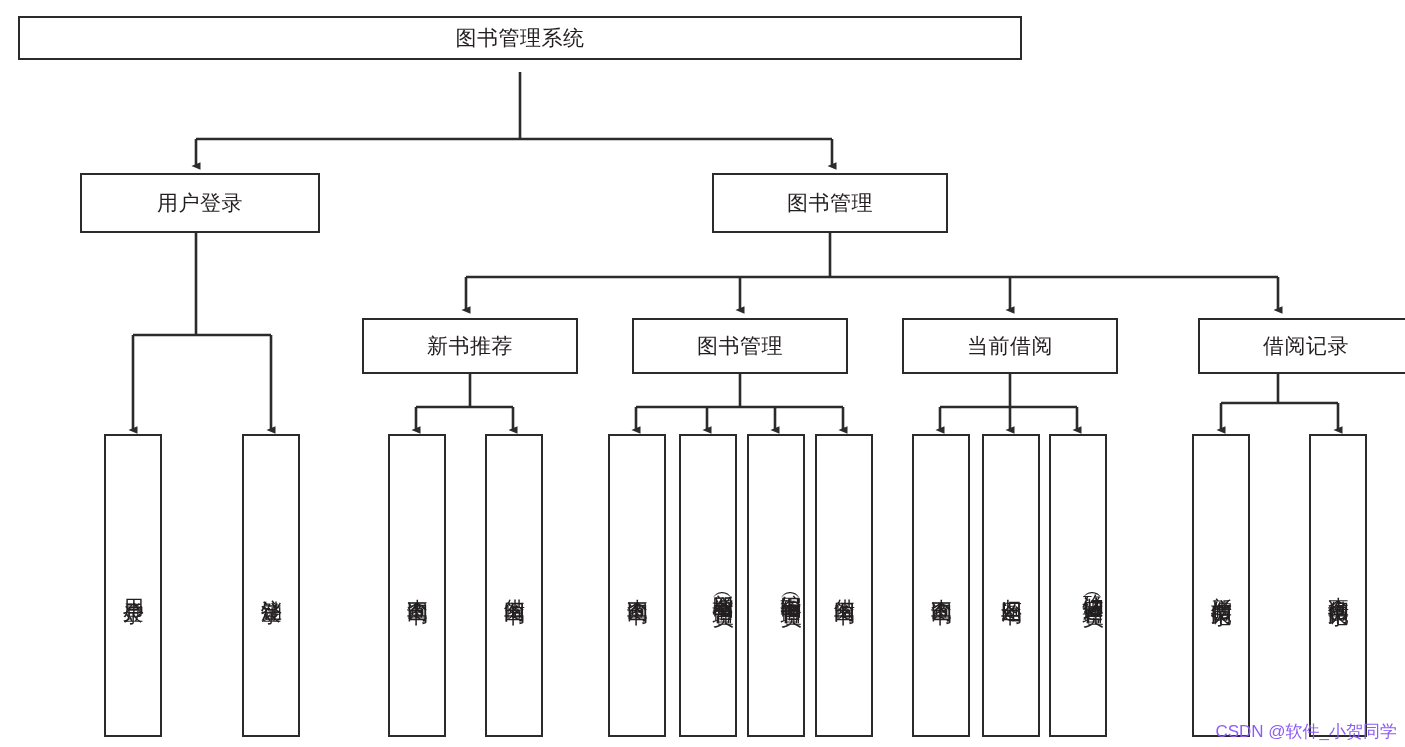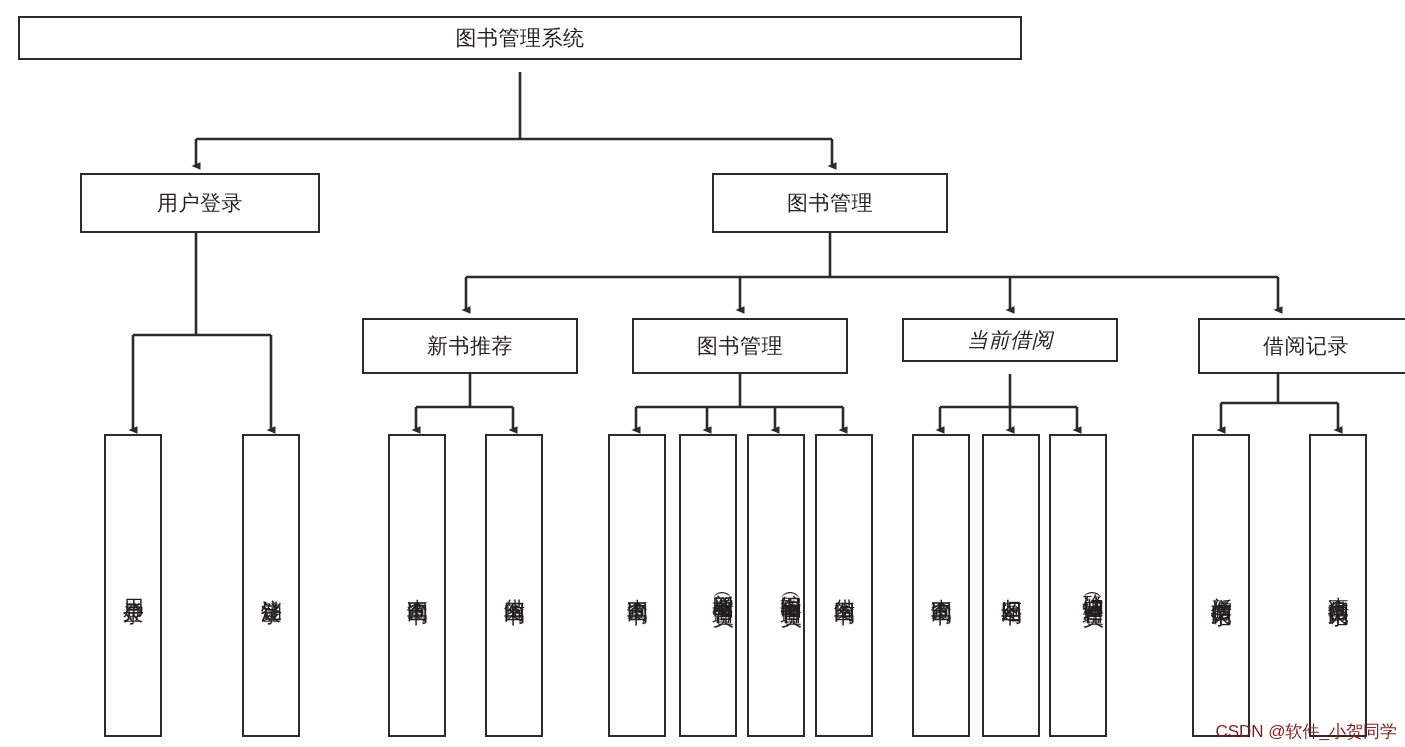--- a/index.html
+++ b/index.html
@@ -56,21 +56,21 @@
     text-orientation: upright;
     display: block;
     white-space: nowrap;
   }
   .node.v.top .vtext { align-self: flex-start; }
   .watermark {
     position: absolute;
     right: 8px;
     bottom: 4px;
     font-size: 17px;
-    color: #7f1d1d;
+    color: #8b5cf6;
     z-index: 5;
     white-space: nowrap;
   }
 </style>
 </head>
 <body>
 
 <div id="diagram-root">
 
   <svg class="wires" viewBox="0 0 1405 747" xmlns="http://www.w3.org/2000/svg">
@@ -135,21 +135,21 @@
   <div class="node h" style="left:712px; top:173px; width:236px; height:60px;">
     <span>图书管理</span>
   </div>
 
   <div class="node h" style="left:362px; top:318px; width:216px; height:56px;">
     <span>新书推荐</span>
   </div>
   <div class="node h" style="left:632px; top:318px; width:216px; height:56px;">
     <span>图书管理</span>
   </div>
-  <div class="node h" style="left:902px; top:318px; width:216px; height:44px;font-style:italic;">
+  <div class="node h" style="left:902px; top:318px; width:216px; height:56px;">
     <span>当前借阅</span>
   </div>
   <div class="node h" style="left:1170px; top:318px; width:216px; height:56px;margin-left:28px;">
     <span>借阅记录</span>
   </div>
 
   <div class="node v" style="left:104px; top:434px; width:58px; height:303px;">
     <span class="vtext">用户登录</span>
   </div>
   <div class="node v" style="left:242px; top:434px; width:58px; height:303px;">

